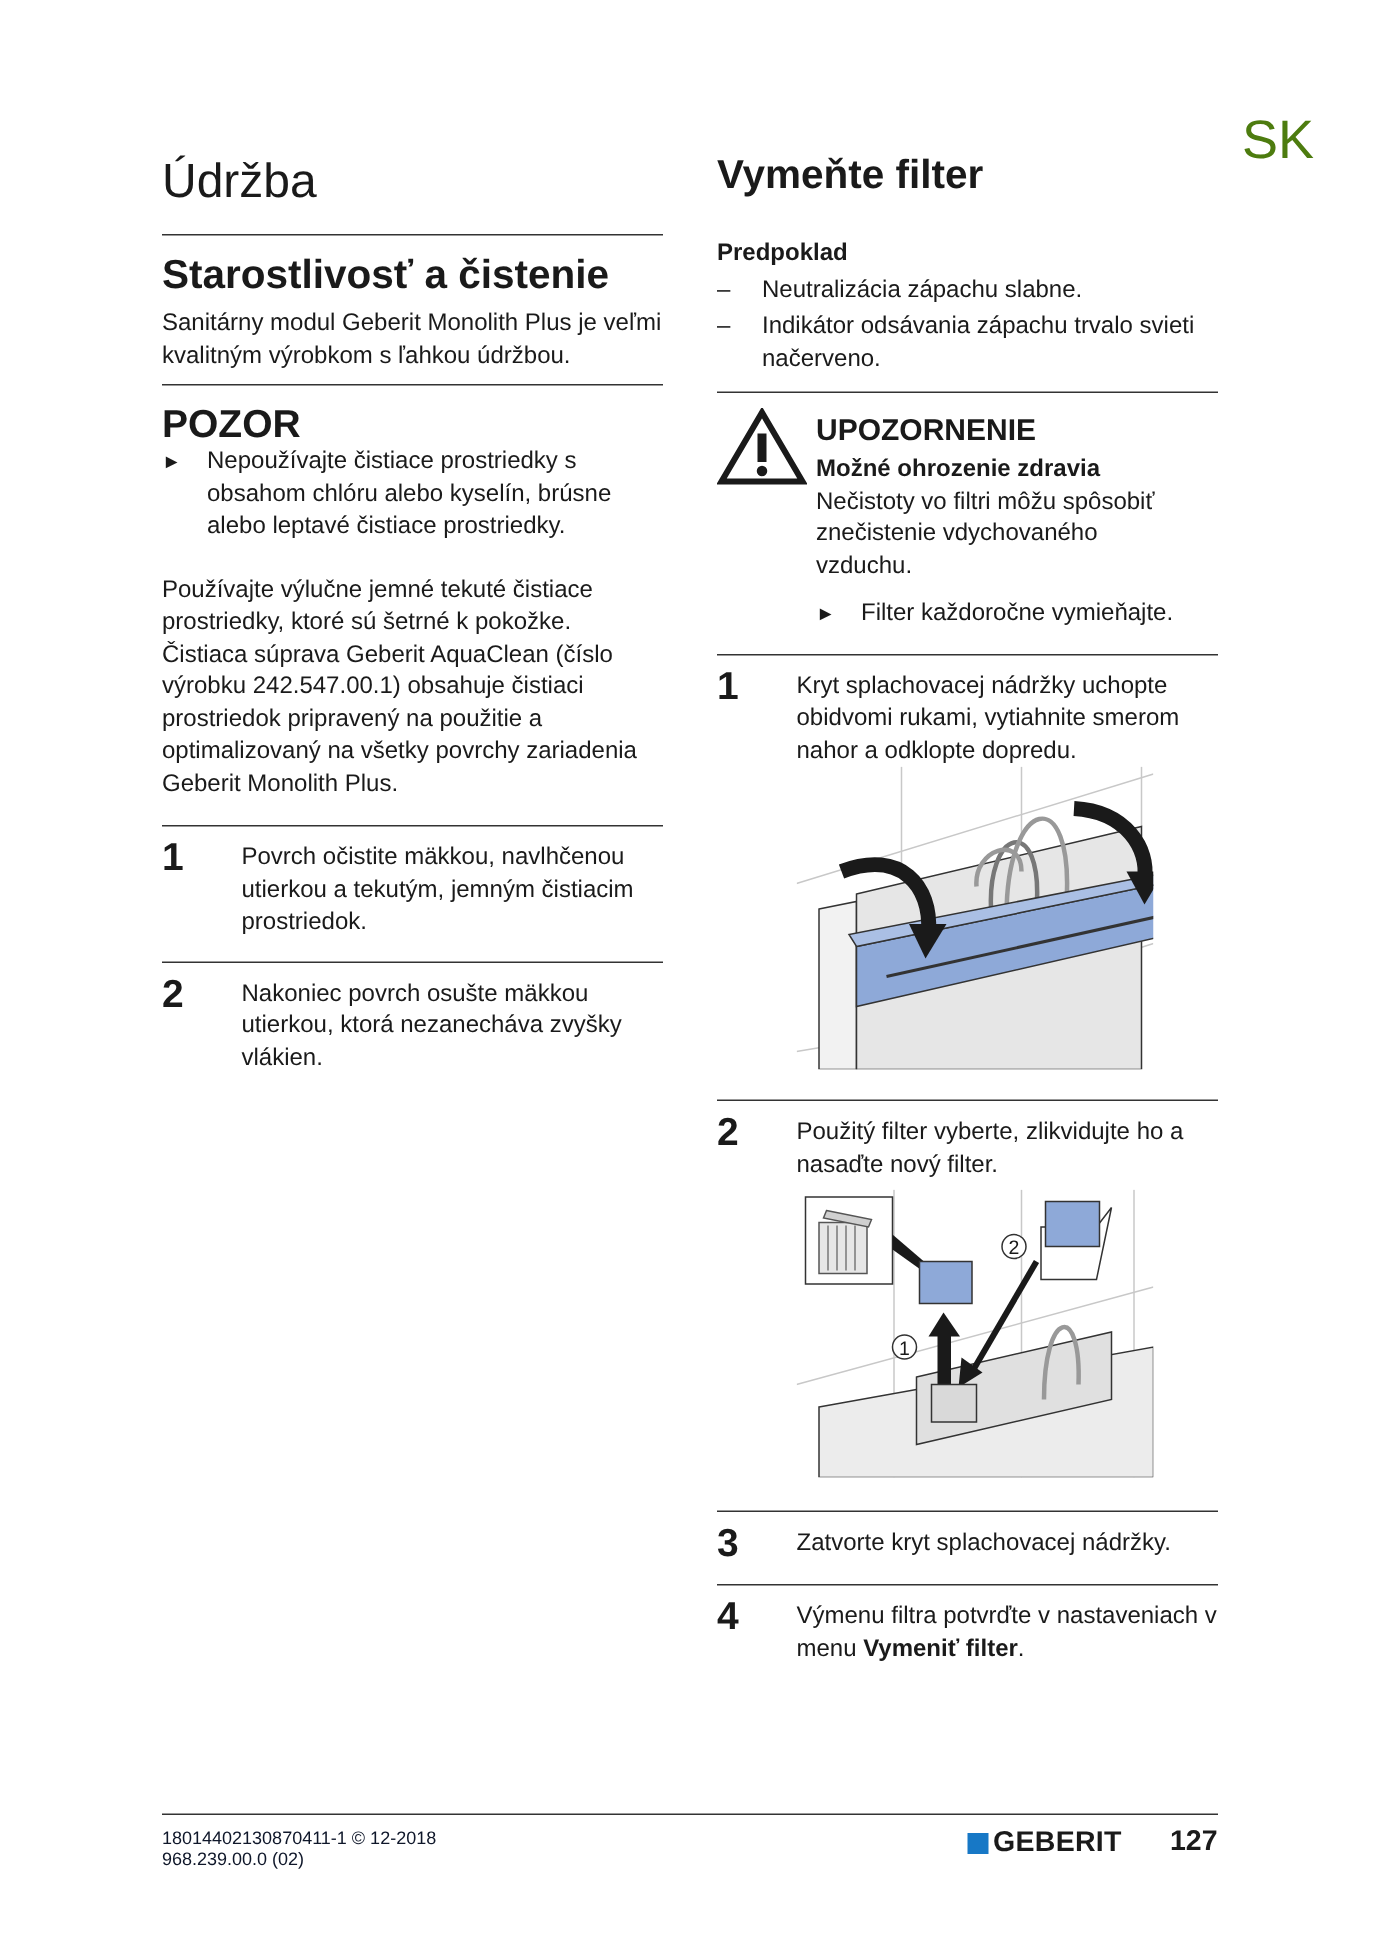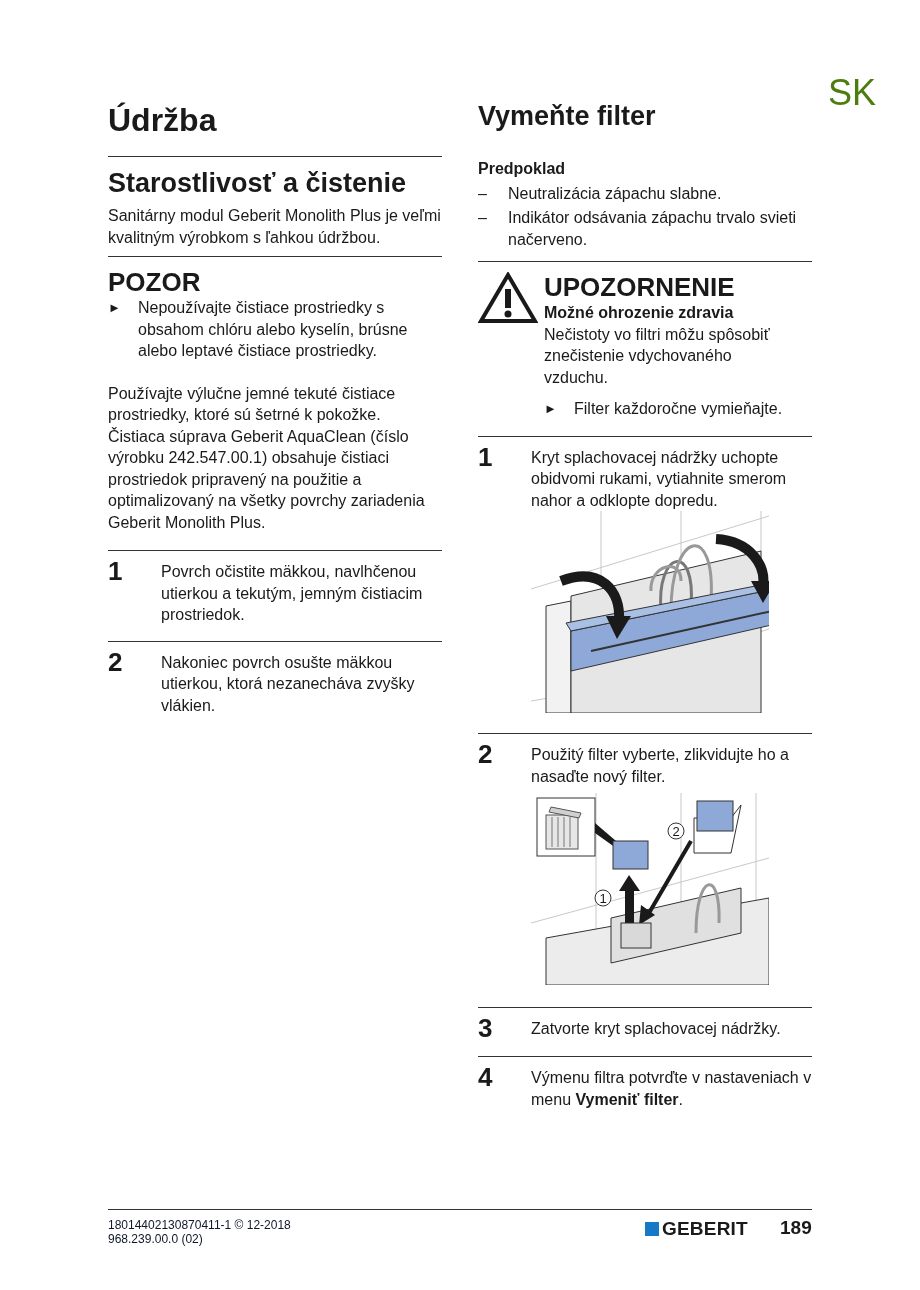--- a/index.html
+++ b/index.html
@@ -5,35 +5,35 @@
   html, body { margin: 0; padding: 0; background: #ffffff; }
   body {
     width: 920px; height: 1290px; position: relative; overflow: hidden;
     font-family: "Liberation Sans", sans-serif; color: #1a1a1a;
   }
   .abs { position: absolute; }
   .lang { left: 828px; top: 72px; font-size: 36px; font-weight: normal; color: #4d7c0f; }
   .col { position: absolute; }
   .col-left { left: 108px; top: 96px; width: 334px; }
   .col-right { left: 478px; top: 96px; width: 334px; }
-  h1.title { font-size: 32px; font-weight: bold; margin: 4px 0 0 0; line-height: 40px; }
+  h1.title { font-size: 32px; font-weight: normal; margin: 4px 0 0 0; line-height: 40px; }
   .rule { border: 0; border-top: 1.5px solid #333; margin: 0; }
   h2.section { font-size: 27px; font-weight: bold; margin: 0; line-height: 28px; }
   p { margin: 0; font-size: 16px; line-height: 21.5px; }
   .bold { font-weight: bold; }
   .pozor-title { font-size: 26px; font-weight: bold; line-height: 30px; margin: 0; }
   .bullet { display: flex; font-size: 16px; line-height: 21.5px; }
   .bullet .mark { width: 30px; flex: none; font-size: 13px; }
   .dash .mark { width: 30px; flex: none; font-size: 16px; }
   .step { display: flex; }
   .step .num { width: 53px; flex: none; font-size: 26px; font-weight: bold; line-height: 28px; }
   .step .txt { flex: 1; font-size: 16px; line-height: 21.5px; padding-top: 4px; }
   .warn { display: flex; }
   .warn-icon { width: 66px; flex: none; }
-  .warn-title { font-size: 26px; font-weight: bold; line-height: 30px; }
+  .warn-title { font-size: 20px; font-weight: bold; line-height: 30px; }
   .illus { position: relative; background: #fff; overflow: hidden; }
   .footer-left { left: 108px; top: 1218px; font-size: 12px; line-height: 14px; color: #0f172a; }
   .footer-rule { left: 108px; top: 1209px; width: 704px; border-top: 1.5px solid #333; }
   .logo { left: 645px; top: 1218px; display: flex; align-items: center; }
   .logo-square { width: 14px; height: 14px; background: #1778c6; margin-right: 3px; }
   .logo-text { font-size: 19px; font-weight: bold; letter-spacing: 0.2px; }
   .page-num { left: 780px; top: 1217px; font-size: 19px; font-weight: bold; }
 </style>
 </head>
 <body>
@@ -198,13 +198,13 @@
 
 <div class="abs footer-rule"></div>
 <div class="abs footer-left">
   <div>18014402130870411-1 © 12-2018</div>
   <div>968.239.00.0 (02)</div>
 </div>
 <div class="abs logo">
   <span class="logo-square"></span>
   <span class="logo-text">GEBERIT</span>
 </div>
-<div class="abs page-num">189</div>
+<div class="abs page-num">127</div>
 
 </body></html>

